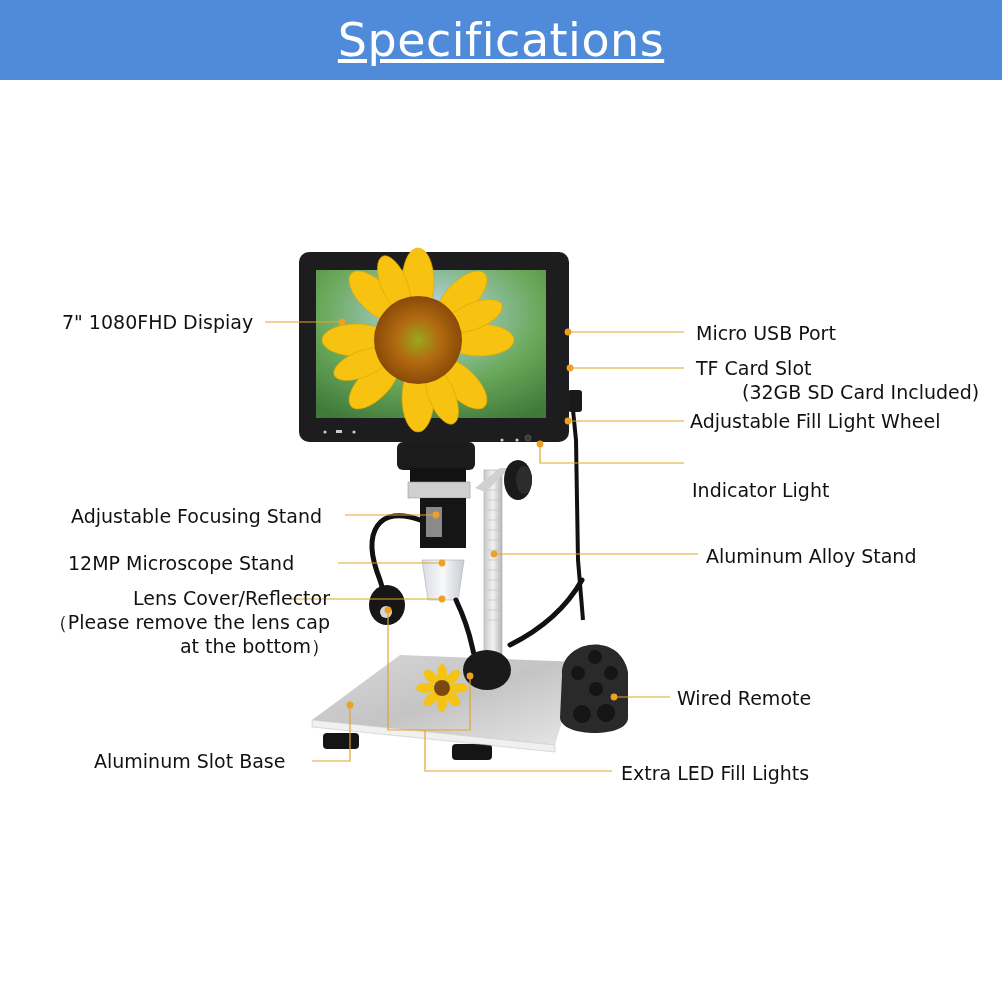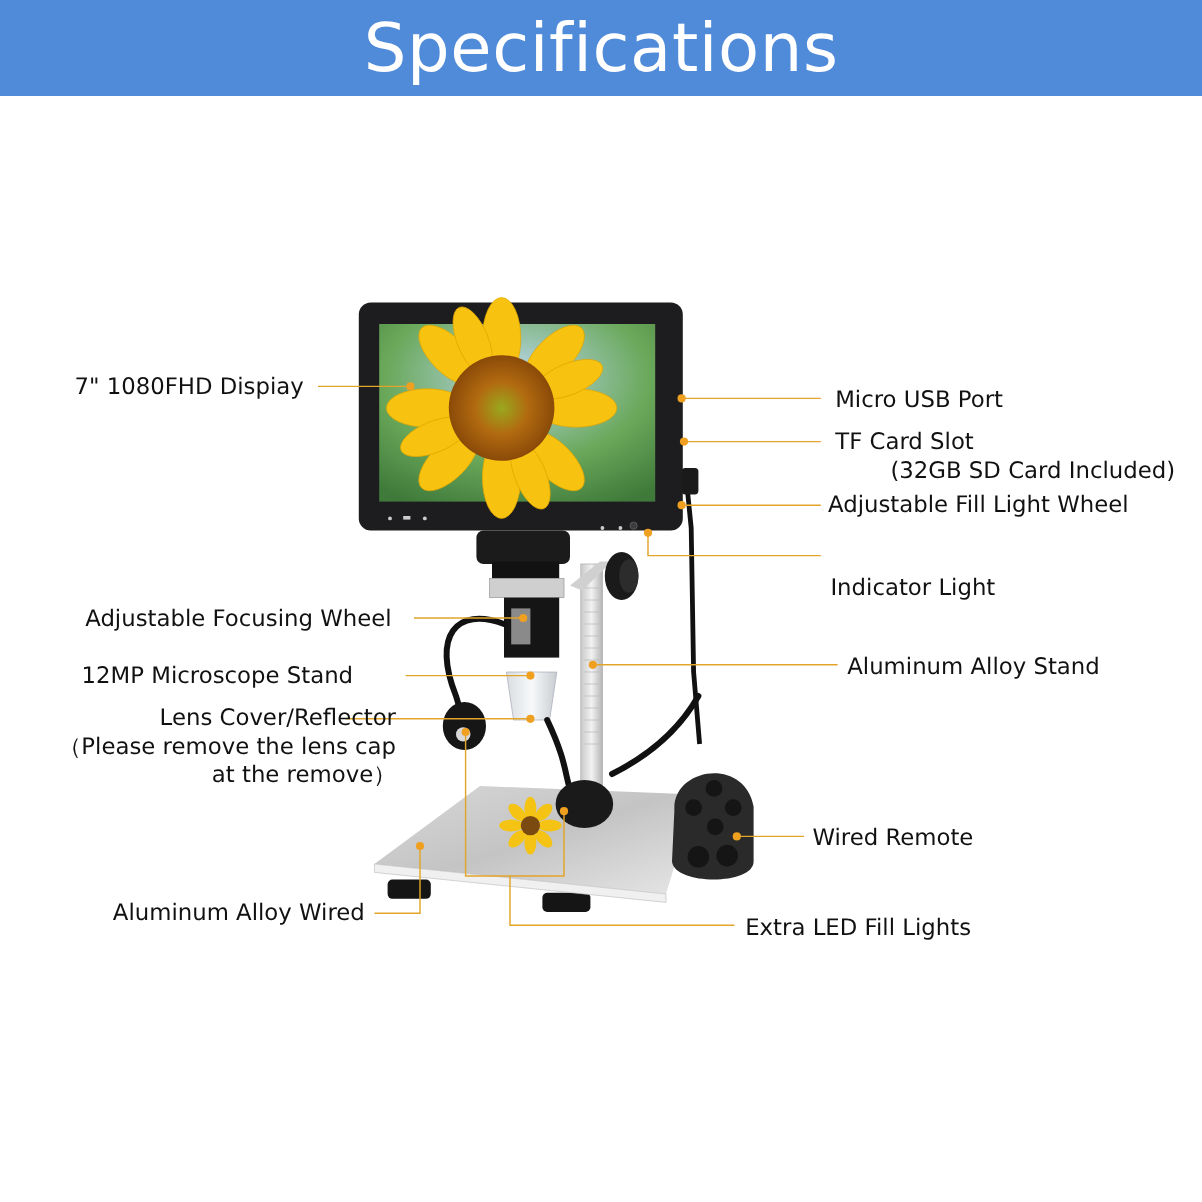--- a/index.html
+++ b/index.html
@@ -7,22 +7,23 @@
     width: 1002px; height: 1002px; position: relative; overflow: hidden;
     background: #ffffff;
     font-family: "DejaVu Sans", "Liberation Sans", sans-serif;
   }
   .header {
     position: absolute; left: 0; top: 0; width: 1002px; height: 80px;
     background: #4f8bd9;
     display: flex; align-items: center; justify-content: center;
   }
   .header h1 {
-    margin: 0; color: #ffffff; font-weight: 400; font-size: 56px; letter-spacing: 0.5px;
+    margin: 0; color: #ffffff; font-weight: 400; font-size: 46px; letter-spacing: 0.5px;
     font-family: "DejaVu Sans", sans-serif;
+    text-decoration: underline;
   }
   .label {
     position: absolute; color: #111; font-size: 19px; line-height: 24px; white-space: nowrap;
     font-family: "DejaVu Sans", sans-serif;
   }
   .label.center { text-align: right; }
   svg.art { position: absolute; left: 0; top: 0; }
 </style>
 </head>
 <body>
@@ -197,21 +198,21 @@
     <circle cx="470" cy="676" r="3.4"></circle>
   </g>
 </svg>
 
 <div class="label" style="left:62px; top:310px;">7" 1080FHD Dispiay</div>
 <div class="label" style="left:696px; top:321px;">Micro USB Port</div>
 <div class="label" style="left:696px; top:356px;">TF Card Slot</div>
 <div class="label" style="left:696px; top:380px;margin-left:46px;">(32GB SD Card Included)</div>
 <div class="label" style="left:690px; top:409px;">Adjustable Fill Light Wheel</div>
 <div class="label" style="left:692px; top:452px;margin-top:26px;">Indicator Light</div>
-<div class="label" style="left:71px; top:504px;">Adjustable Focusing Wheel</div>
+<div class="label" style="left:71px; top:504px;">Adjustable Focusing Stand</div>
 <div class="label" style="left:68px; top:551px;">12MP Microscope Stand</div>
 <div class="label" style="left:706px; top:544px;">Aluminum Alloy Stand</div>
 <div class="label center" style="left:40px; top:586px; width:290px;">Lens Cover/Reflector</div>
 <div class="label center" style="left:40px; top:610px; width:290px;">（Please remove the lens cap</div>
-<div class="label center" style="left:40px; top:634px; width:290px;">at the remove）</div>
+<div class="label center" style="left:40px; top:634px; width:290px;">at the bottom）</div>
 <div class="label" style="left:677px; top:686px;">Wired Remote</div>
-<div class="label" style="left:94px; top:749px;">Aluminum Alloy Wired</div>
+<div class="label" style="left:94px; top:749px;">Aluminum Slot Base</div>
 <div class="label" style="left:621px; top:761px;">Extra LED Fill Lights</div>
 
 </body></html>

